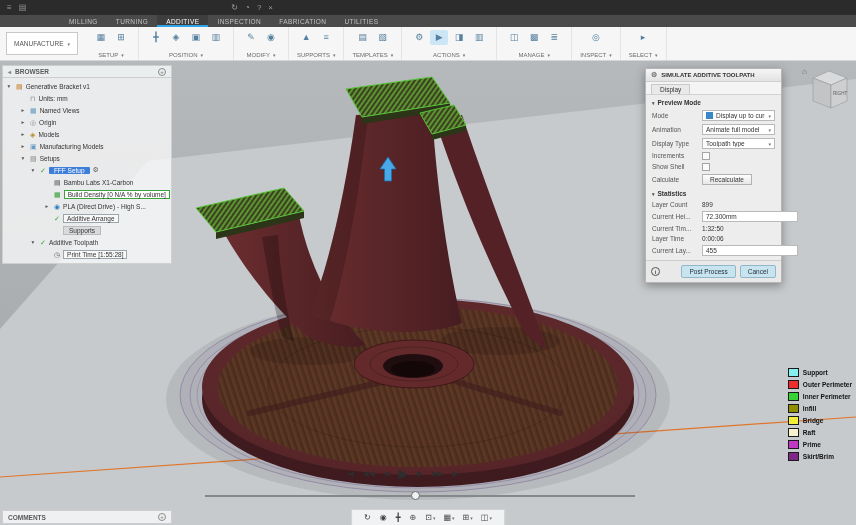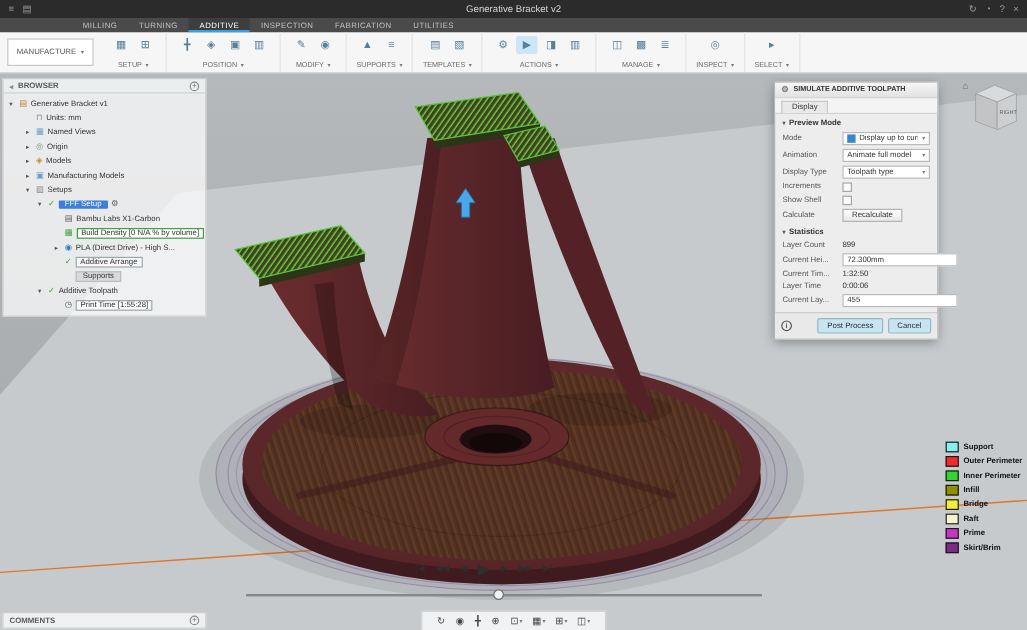--- a/index.html
+++ b/index.html
@@ -102,21 +102,20 @@
 <body>
 
 <div class="app">
 
   <div class="titlebar">
     <div class="tb-side">
 
     <span class="tb-icon">≡</span>
         <span class="tb-icon">▤</span>
       </div>
-    <div class="tb-title">Generative Bracket v2</div>
     <div class="tb-side right">
 
     <span class="tb-icon">↻</span>
         <span class="tb-icon">◔</span>
         <span class="tb-icon">?</span>
         <span class="tb-icon">×</span>
       </div>
   </div>
 
   <div class="tabbar">

